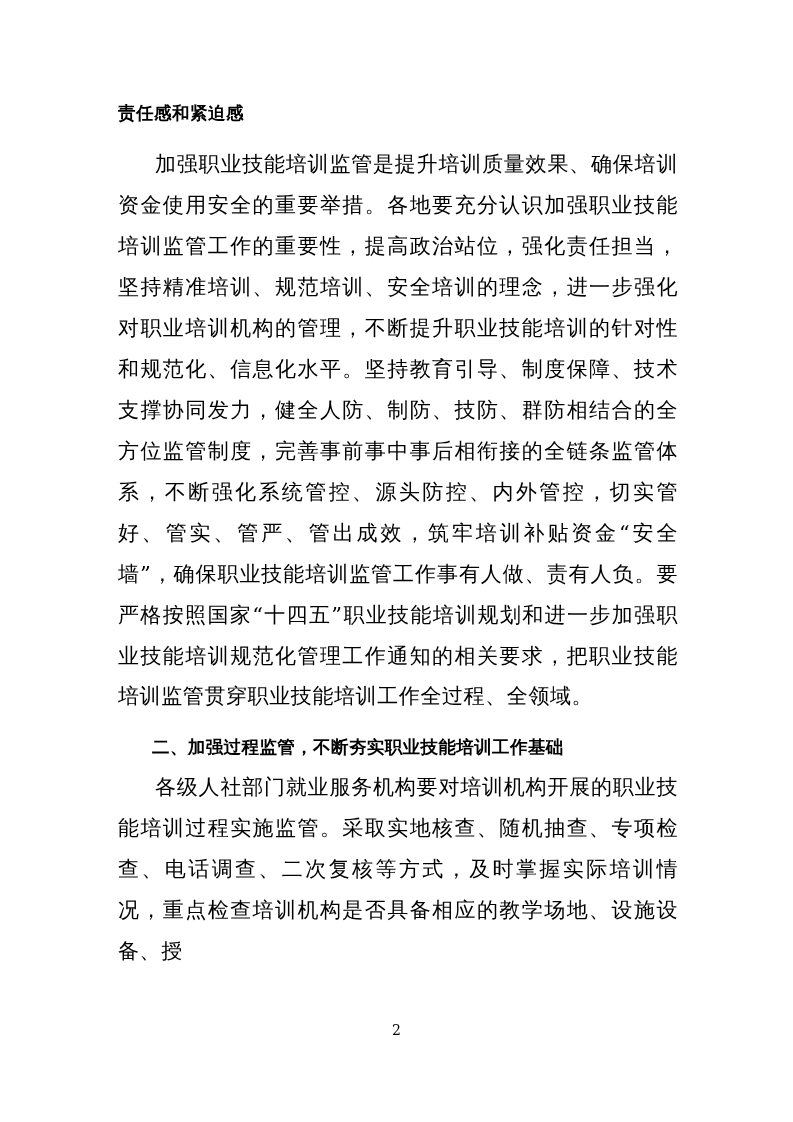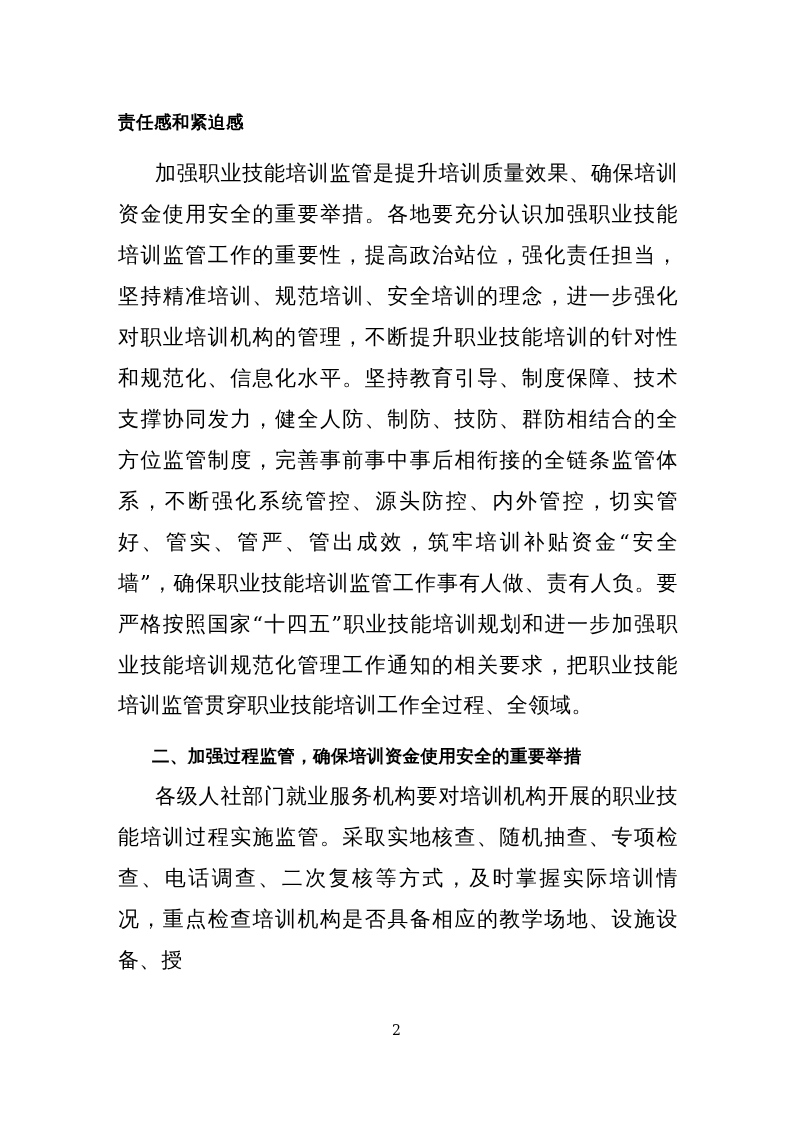--- a/index.html
+++ b/index.html
@@ -15,21 +15,21 @@
     width: 793px;
     height: 1122px;
     margin: 0 auto;
     background: #ffffff;
     box-sizing: border-box;
     overflow: hidden;
   }
   .content {
     position: absolute;
     left: 118px;
-    top: 109px;
+    top: 100px;
     width: 560px;
   }
   .heading-bold {
     font-family: "DejaVu Sans", sans-serif;
     font-weight: bold;
     font-size: 17.5px;
     color: #000;
     line-height: 1.5;
     letter-spacing: 0.5px;
     margin: 0 0 18px 0;
@@ -66,17 +66,17 @@
     color: #000;
   }
 </style>
 </head>
 <body>
 
 <div class="page">
   <div class="content">
     <p class="heading-bold">责任感和紧迫感</p>
     <p class="para">加强职业技能培训监管是提升培训质量效果、确保培训资金使用安全的重要举措。各地要充分认识加强职业技能培训监管工作的重要性，提高政治站位，强化责任担当，坚持精准培训、规范培训、安全培训的理念，进一步强化对职业培训机构的管理，不断提升职业技能培训的针对性和规范化、信息化水平。坚持教育引导、制度保障、技术支撑协同发力，健全人防、制防、技防、群防相结合的全方位监管制度，完善事前事中事后相衔接的全链条监管体系，不断强化系统管控、源头防控、内外管控，切实管好、管实、管严、管出成效，筑牢培训补贴资金“安全墙”，确保职业技能培训监管工作事有人做、责有人负。要严格按照国家“十四五”职业技能培训规划和进一步加强职业技能培训规范化管理工作通知的相关要求，把职业技能培训监管贯穿职业技能培训工作全过程、全领域。</p>
-    <p class="section-heading">二、加强过程监管，确保培训资金使用安全的重要举措</p>
+    <p class="section-heading">二、加强过程监管，不断夯实职业技能培训工作基础</p>
     <p class="para">各级人社部门就业服务机构要对培训机构开展的职业技能培训过程实施监管。采取实地核查、随机抽查、专项检查、电话调查、二次复核等方式，及时掌握实际培训情况，重点检查培训机构是否具备相应的教学场地、设施设备、授</p>
   </div>
   <div class="page-number">2</div>
 </div>
 
 </body></html>

